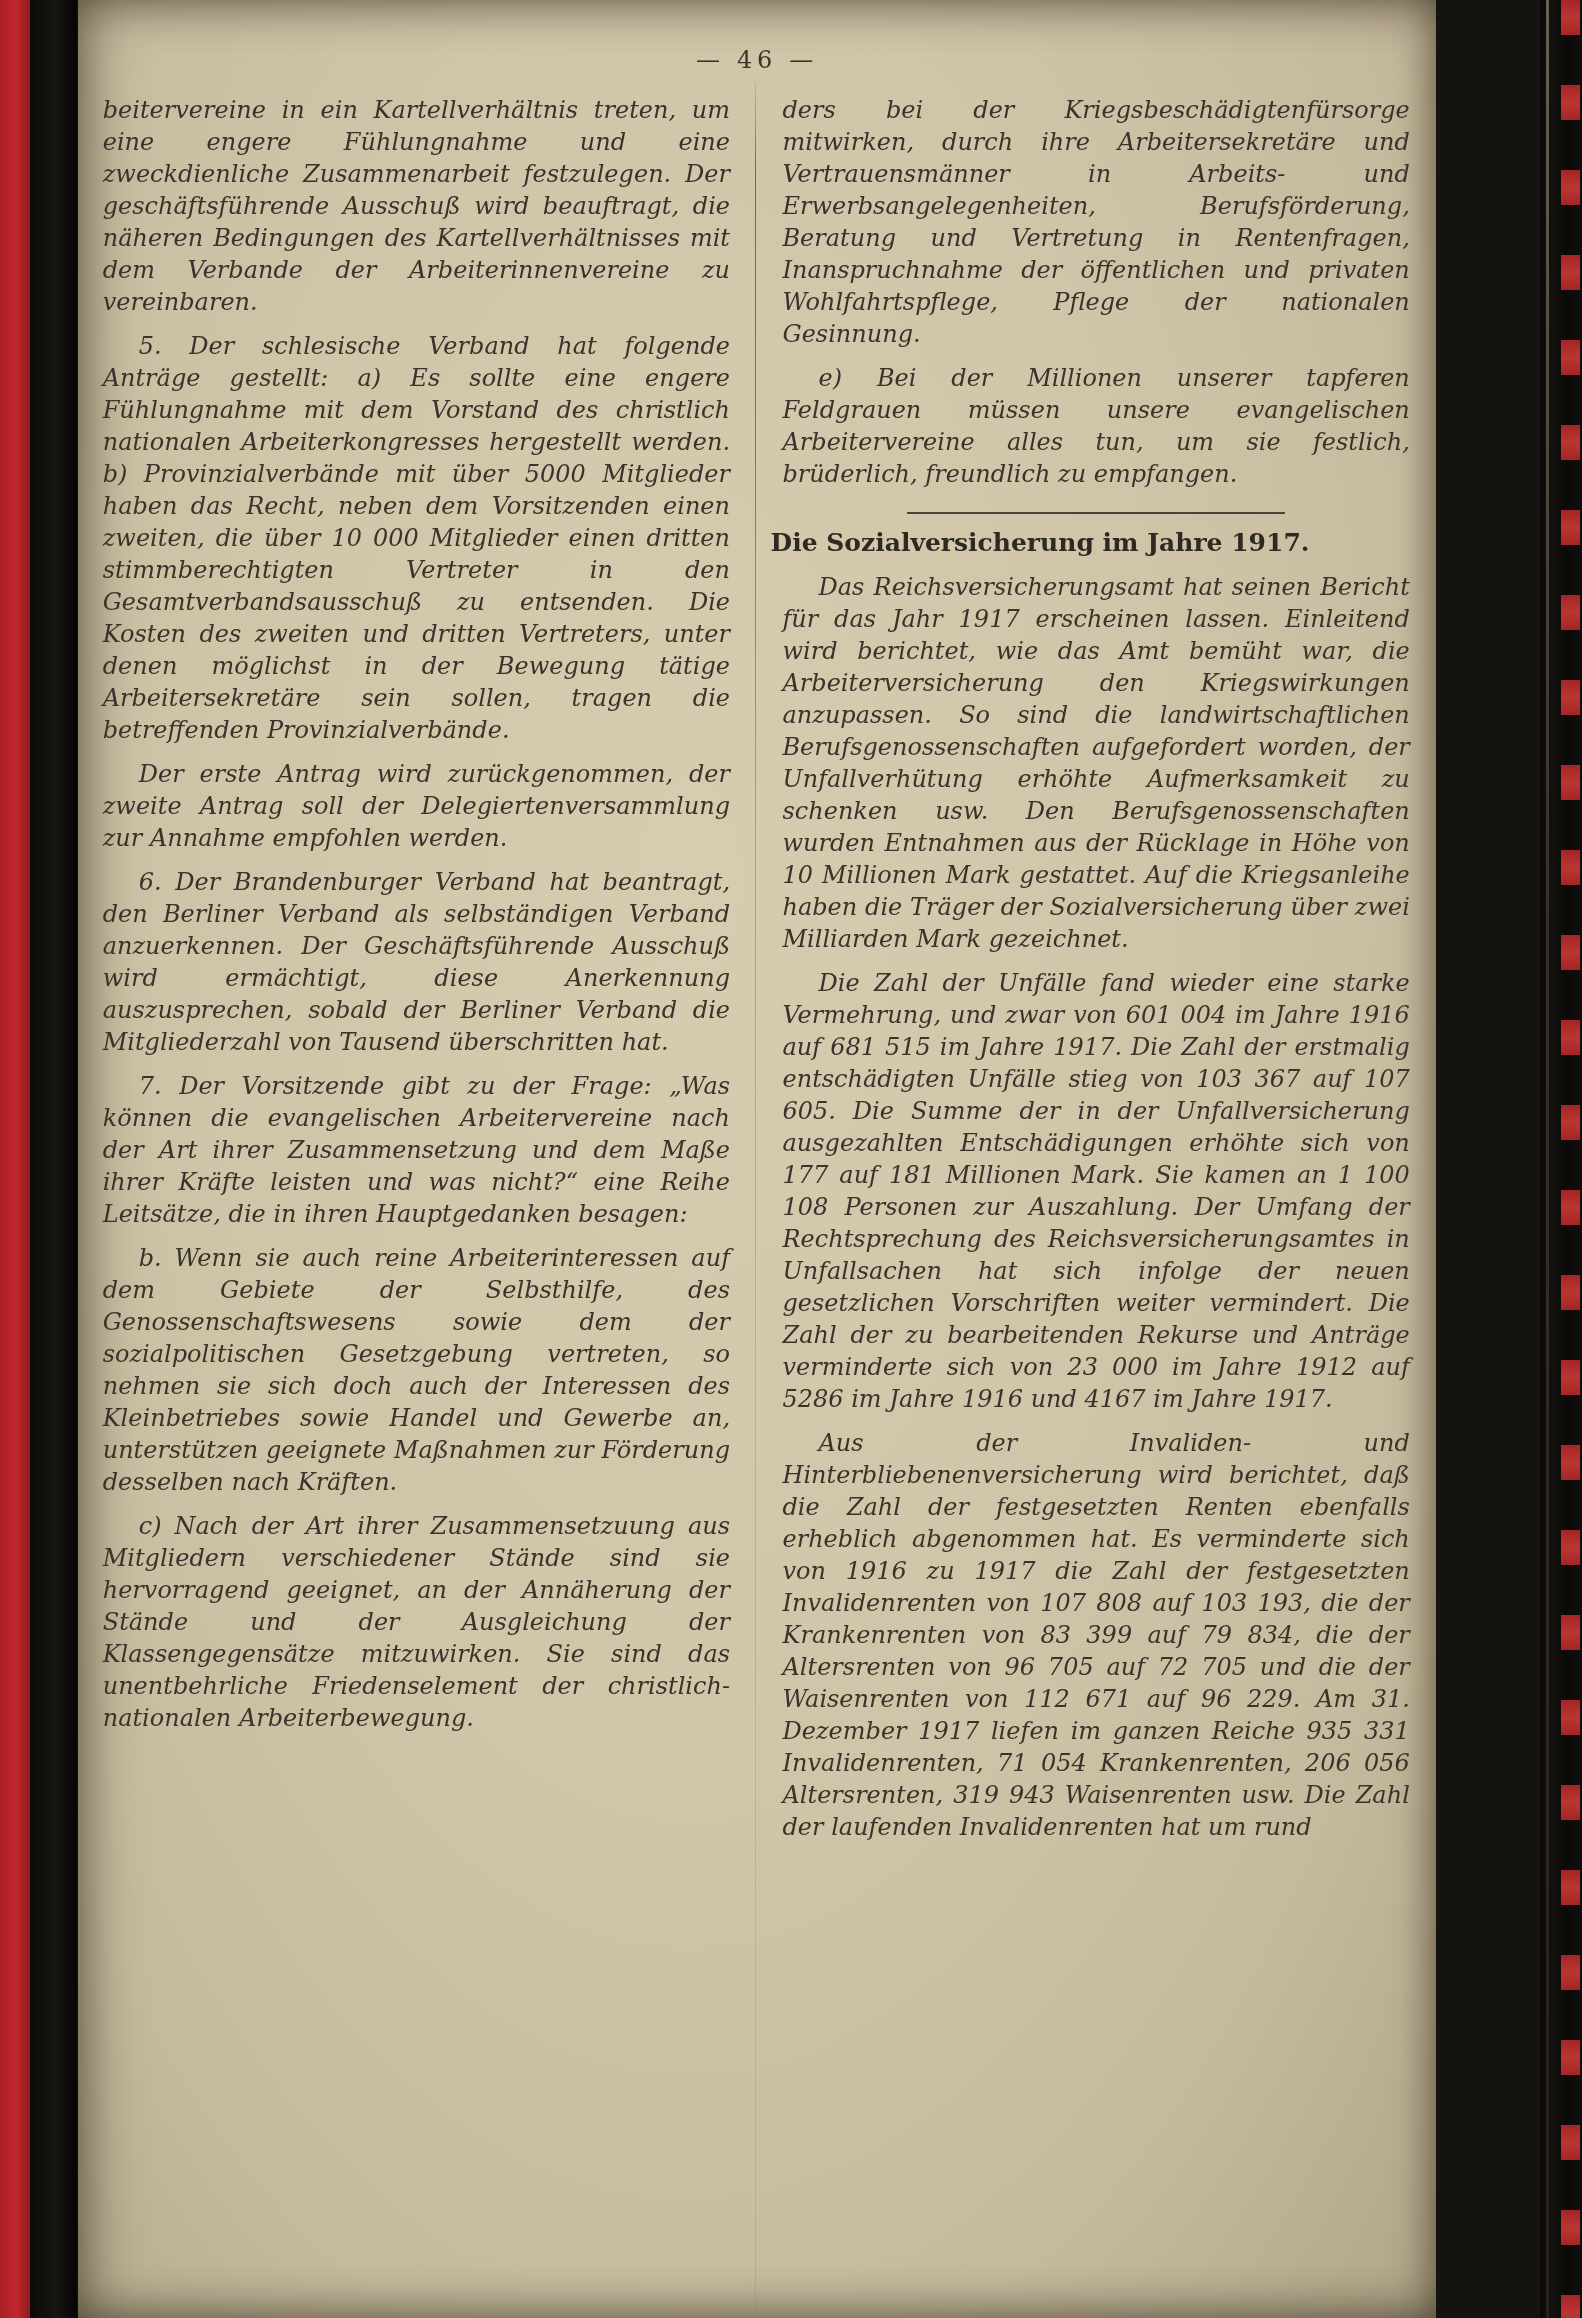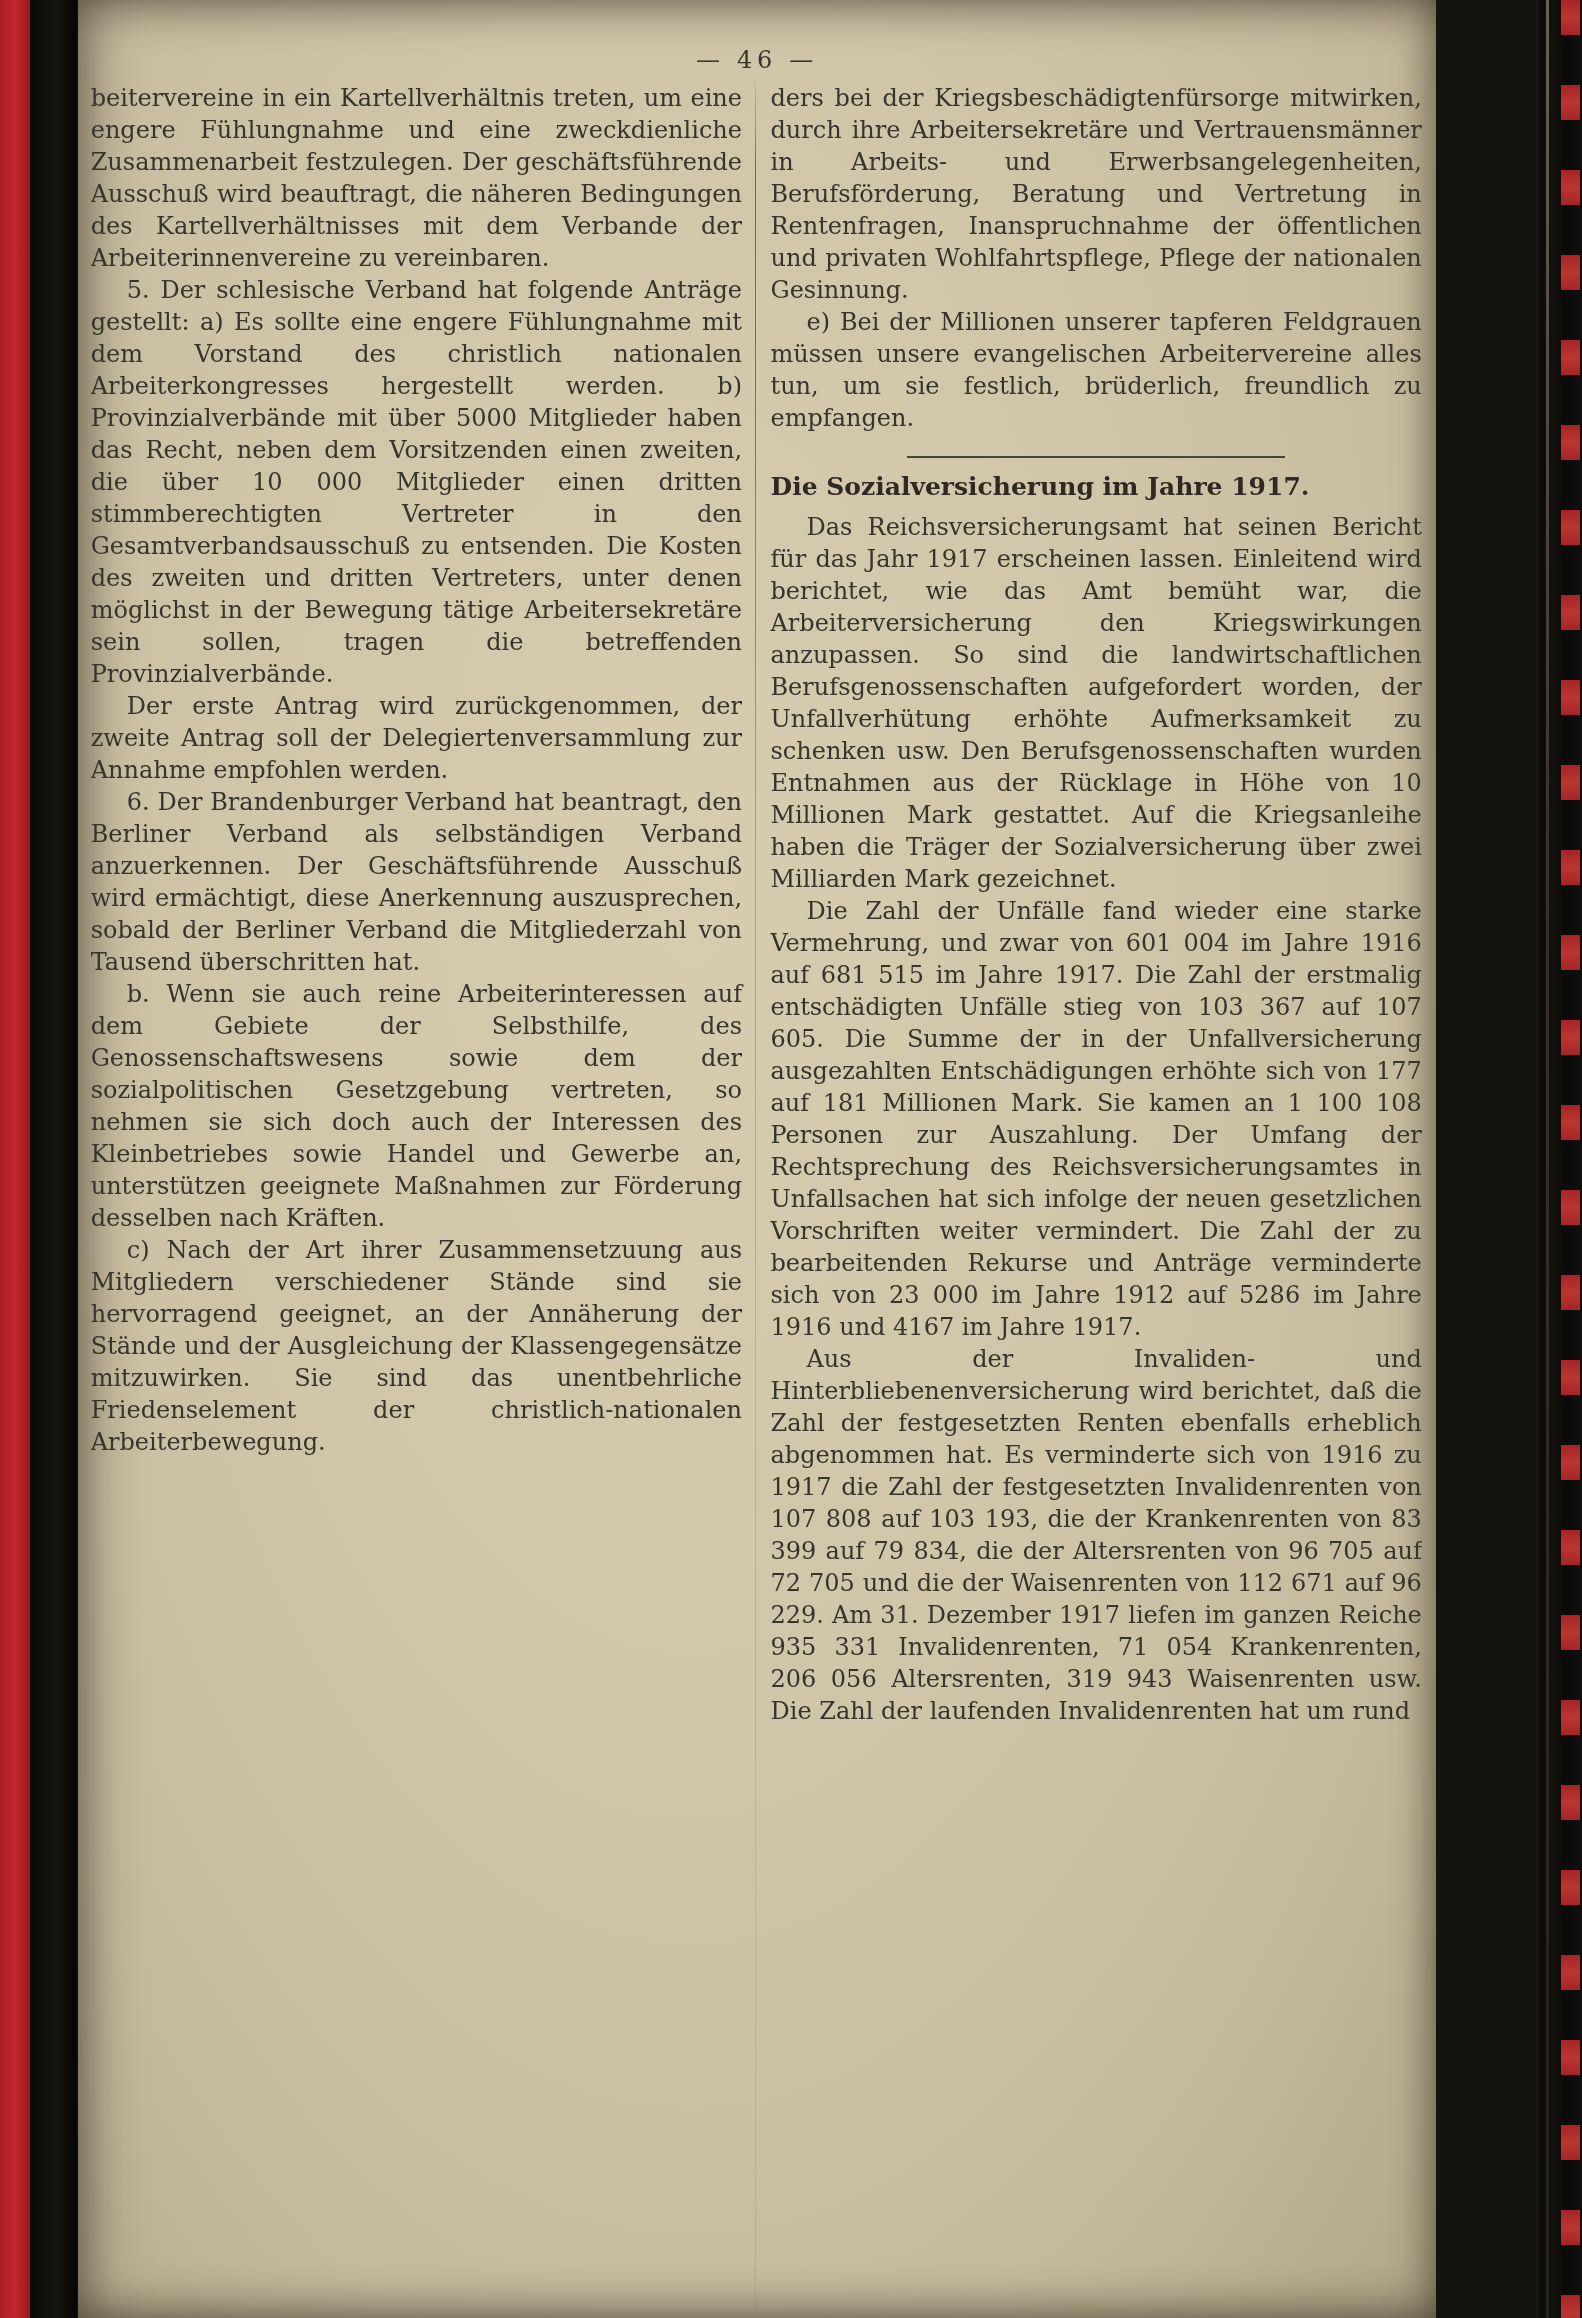--- a/index.html
+++ b/index.html
@@ -84,22 +84,23 @@
       rgba(55, 50, 40, 0.10) 0%,
       rgba(55, 50, 40, 0.65) 4%,
       rgba(55, 50, 40, 0.55) 16%,
       rgba(55, 50, 40, 0.28) 35%,
       rgba(55, 50, 40, 0.16) 60%,
       rgba(55, 50, 40, 0.10) 100%
     );
   }
 
   p.para, p.para-noindent {
-    margin: 0;
+    margin: 12px;
     padding: 0;
+    font-style: italic;
   }
   p.para { text-indent: 1.5em; }
   p.para-noindent { text-indent: 0; }
 
   h2.heading {
     margin: 6.3px 0 8px 0;
     text-align: left;
     font-size: 25px;
     font-weight: bold;
     color: #2e2a22;
@@ -147,20 +148,21 @@
 <div class="binding"></div>
 
 <div class="page">
   <div class="page-number">— 46 —</div>
   <div class="columns">
     <div class="column column-left">
         <p class="para-noindent">beitervereine in ein Kartellverhältnis treten, um eine engere Fühlungnahme und eine zweckdienliche Zusammenarbeit festzulegen. Der geschäftsführende Ausschuß wird beauftragt, die näheren Bedingungen des Kartellverhältnisses mit dem Verbande der Arbeiterinnenvereine zu vereinbaren.</p>
         <p class="para">5. Der schlesische Verband hat folgende Anträge gestellt: a) Es sollte eine engere Fühlungnahme mit dem Vorstand des christlich nationalen Arbeiterkongresses hergestellt werden. b) Provinzialverbände mit über 5000 Mitglieder haben das Recht, neben dem Vorsitzenden einen zweiten, die über 10 000 Mitglieder einen dritten stimmberechtigten Vertreter in den Gesamtverbandsausschuß zu entsenden. Die Kosten des zweiten und dritten Vertreters, unter denen möglichst in der Bewegung tätige Arbeitersekretäre sein sollen, tragen die betreffenden Provinzialverbände.</p>
         <p class="para">Der erste Antrag wird zurückgenommen, der zweite Antrag soll der Delegiertenversammlung zur Annahme empfohlen werden.</p>
         <p class="para">6. Der Brandenburger Verband hat beantragt, den Berliner Verband als selbständigen Verband anzuerkennen. Der Geschäftsführende Ausschuß wird ermächtigt, diese Anerkennung auszusprechen, sobald der Berliner Verband die Mitgliederzahl von Tausend überschritten hat.</p>
+        <p class="para">7. Der Vorsitzende gibt zu der Frage: „Was können die evangelischen Arbeitervereine nach der Art ihrer Zusammensetzung und dem Maße ihrer Kräfte leisten und was nicht?“ eine Reihe Leitsätze, die in ihren Hauptgedanken besagen:</p>
         <p class="para">b. Wenn sie auch reine Arbeiterinteressen auf dem Gebiete der Selbsthilfe, des Genossenschaftswesens sowie dem der sozialpolitischen Gesetzgebung vertreten, so nehmen sie sich doch auch der Interessen des Kleinbetriebes sowie Handel und Gewerbe an, unterstützen geeignete Maßnahmen zur Förderung desselben nach Kräften.</p>
         <p class="para">c) Nach der Art ihrer Zusammensetzuung aus Mitgliedern verschiedener Stände sind sie hervorragend geeignet, an der Annäherung der Stände und der Ausgleichung der Klassengegensätze mitzuwirken. Sie sind das unentbehrliche Friedenselement der christlich-nationalen Arbeiterbewegung.</p>
       </div>
     <div class="column-divider"></div>
     <div class="column column-right">
         <p class="para-noindent">ders bei der Kriegsbeschädigtenfürsorge mitwirken, durch ihre Arbeitersekretäre und Vertrauensmänner in Arbeits- und Erwerbsangelegenheiten, Berufsförderung, Beratung und Vertretung in Rentenfragen, Inanspruchnahme der öffentlichen und privaten Wohlfahrtspflege, Pflege der nationalen Gesinnung.</p>
         <p class="para">e) Bei der Millionen unserer tapferen Feldgrauen müssen unsere evangelischen Arbeitervereine alles tun, um sie festlich, brüderlich, freundlich zu empfangen.</p>
         <div class="rule"></div>
         <h2 class="heading">Die Sozialversicherung im Jahre 1917.</h2>
         <p class="para">Das Reichsversicherungsamt hat seinen Bericht für das Jahr 1917 erscheinen lassen. Einleitend wird berichtet, wie das Amt bemüht war, die Arbeiterversicherung den Kriegswirkungen anzupassen. So sind die landwirtschaftlichen Berufsgenossenschaften aufgefordert worden, der Unfallverhütung erhöhte Aufmerksamkeit zu schenken usw. Den Berufsgenossenschaften wurden Entnahmen aus der Rücklage in Höhe von 10 Millionen Mark gestattet. Auf die Kriegsanleihe haben die Träger der Sozialversicherung über zwei Milliarden Mark gezeichnet.</p>

